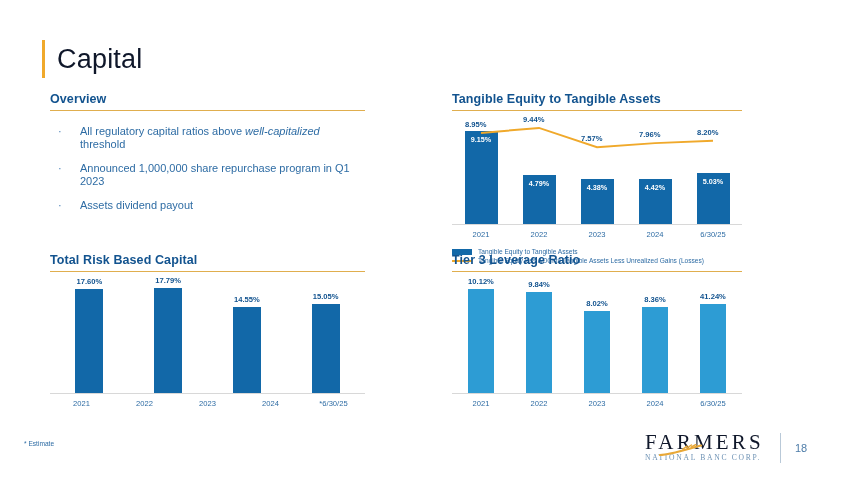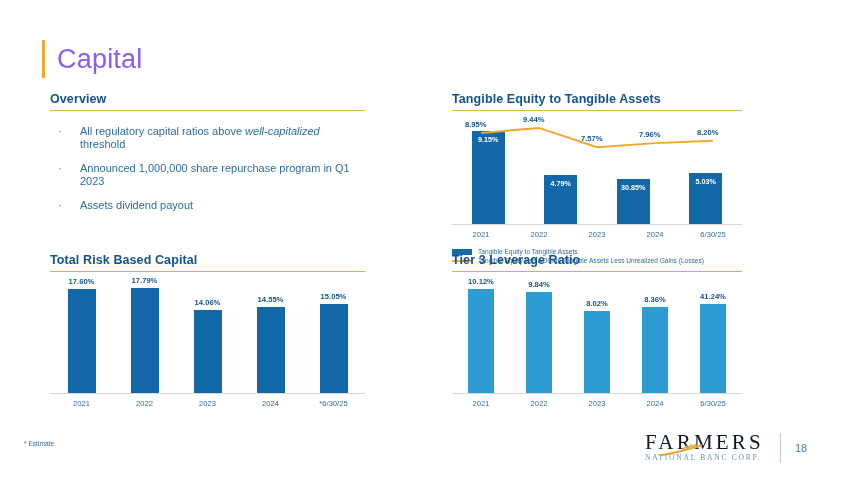--- a/index.html
+++ b/index.html
@@ -9,21 +9,21 @@
     font-family:"Liberation Sans", sans-serif;
     color:#1b4d7e;
     overflow:hidden;
     position:relative;
   }
   .slide{position:relative;width:850px;height:478px;}
 
   
   .title-wrap{position:absolute;left:42px;top:40px;display:flex;align-items:center;}
   .title-bar{width:3px;height:38px;background:#f0a92b;margin-right:12px;}
-  .title-text{font-size:27px;color:#8b5cf6;font-weight:400;letter-spacing:.2px;line-height:1;}
+  .title-text{font-size:27px;color:#0f172a;font-weight:400;letter-spacing:.2px;line-height:1;}
 
   
   .sec{position:absolute;}
   .sec-head{font-size:12.5px;font-weight:bold;color:#12538f;letter-spacing:.1px;padding-bottom:4px;}
   .sec-rule{height:1px;background:#e0ae4e;width:100%;}
 
   
   #overview{left:50px;top:92px;width:315px;}
   .bullets{margin-top:14px;}
   .bullet-row{display:flex;align-items:flex-start;margin-bottom:11px;}
@@ -114,22 +114,26 @@
         <div class="bars" id="teta-bars">
             <div class="bcol" style="flex: 1 1 0px;">
               <div class="bar" style="height: 87.1429%; background: rgb(18, 104, 168);"></div>
               <div class="inbar" style="bottom: calc(87.1429% - 13px);">9.15%</div>
             </div>
             <div class="bcol" style="flex: 1 1 0px;">
               <div class="bar" style="height: 45.619%; background: rgb(18, 104, 168);"></div>
               <div class="inbar" style="bottom: calc(45.619% - 13px);">4.79%</div>
             </div>
             <div class="bcol" style="flex: 1 1 0px;">
+              <div class="bar" style="height: 41.7143%; background: rgb(18, 104, 168);"></div>
+              <div class="inbar" style="bottom: calc(41.7143% - 13px);">4.38%</div>
+            </div>
+            <div class="bcol" style="flex: 1 1 0px;">
               <div class="bar" style="height: 42.0952%; background: rgb(18, 104, 168);"></div>
-              <div class="inbar" style="bottom: calc(42.0952% - 13px);">30.85%</div>
+              <div class="inbar" style="bottom: calc(42.0952% - 13px);">4.42%</div>
             </div>
             <div class="bcol" style="flex: 1 1 0px;">
               <div class="bar" style="height: 47.9048%; background: rgb(18, 104, 168);"></div>
               <div class="inbar" style="bottom: calc(47.9048% - 13px);">5.03%</div>
             </div>
           </div>
         <svg class="lineSvg" id="teta-line" preserveAspectRatio="none" viewBox="0 0 100 100">
             <path d="M10.00 14.76 L30.00 10.10 L50.00 27.90 L70.00 24.19 L90.00 21.90" stroke="#f0a92b" stroke-width="2" fill="none" vector-effect="non-scaling-stroke"></path>
           </svg>
         <div class="axis-line"></div>
@@ -167,24 +171,20 @@
         <div class="bars" id="trbc-bars">
             <div class="bcol" style="flex: 1 1 0px;">
               <div class="bar" style="height: 90.2564%; background: rgb(18, 104, 168);"></div>
               <div class="blabel-top" style="bottom: calc(90.2564% + 3px); margin-top: 17px;">17.60%</div>
             </div>
             <div class="bcol" style="flex: 1 1 0px;">
               <div class="bar" style="height: 91.2308%; background: rgb(18, 104, 168);"></div>
               <div class="blabel-top" style="bottom: calc(91.2308% + 3px);">17.79%</div>
             </div>
             <div class="bcol" style="flex: 1 1 0px;">
-              <div class="bar" style="height: 72.1026%; background: rgb(18, 104, 168);"></div>
-              <div class="blabel-top" style="bottom: calc(72.1026% + 3px);">14.06%</div>
-            </div>
-            <div class="bcol" style="flex: 1 1 0px;">
               <div class="bar" style="height: 74.6154%; background: rgb(18, 104, 168);"></div>
               <div class="blabel-top" style="bottom: calc(74.6154% + 3px);">14.55%</div>
             </div>
             <div class="bcol" style="flex: 1 1 0px;">
               <div class="bar" style="height: 77.1795%; background: rgb(18, 104, 168);"></div>
               <div class="blabel-top" style="bottom: calc(77.1795% + 3px);">15.05%</div>
             </div>
           </div>
         <div class="axis-line"></div>
       </div>

